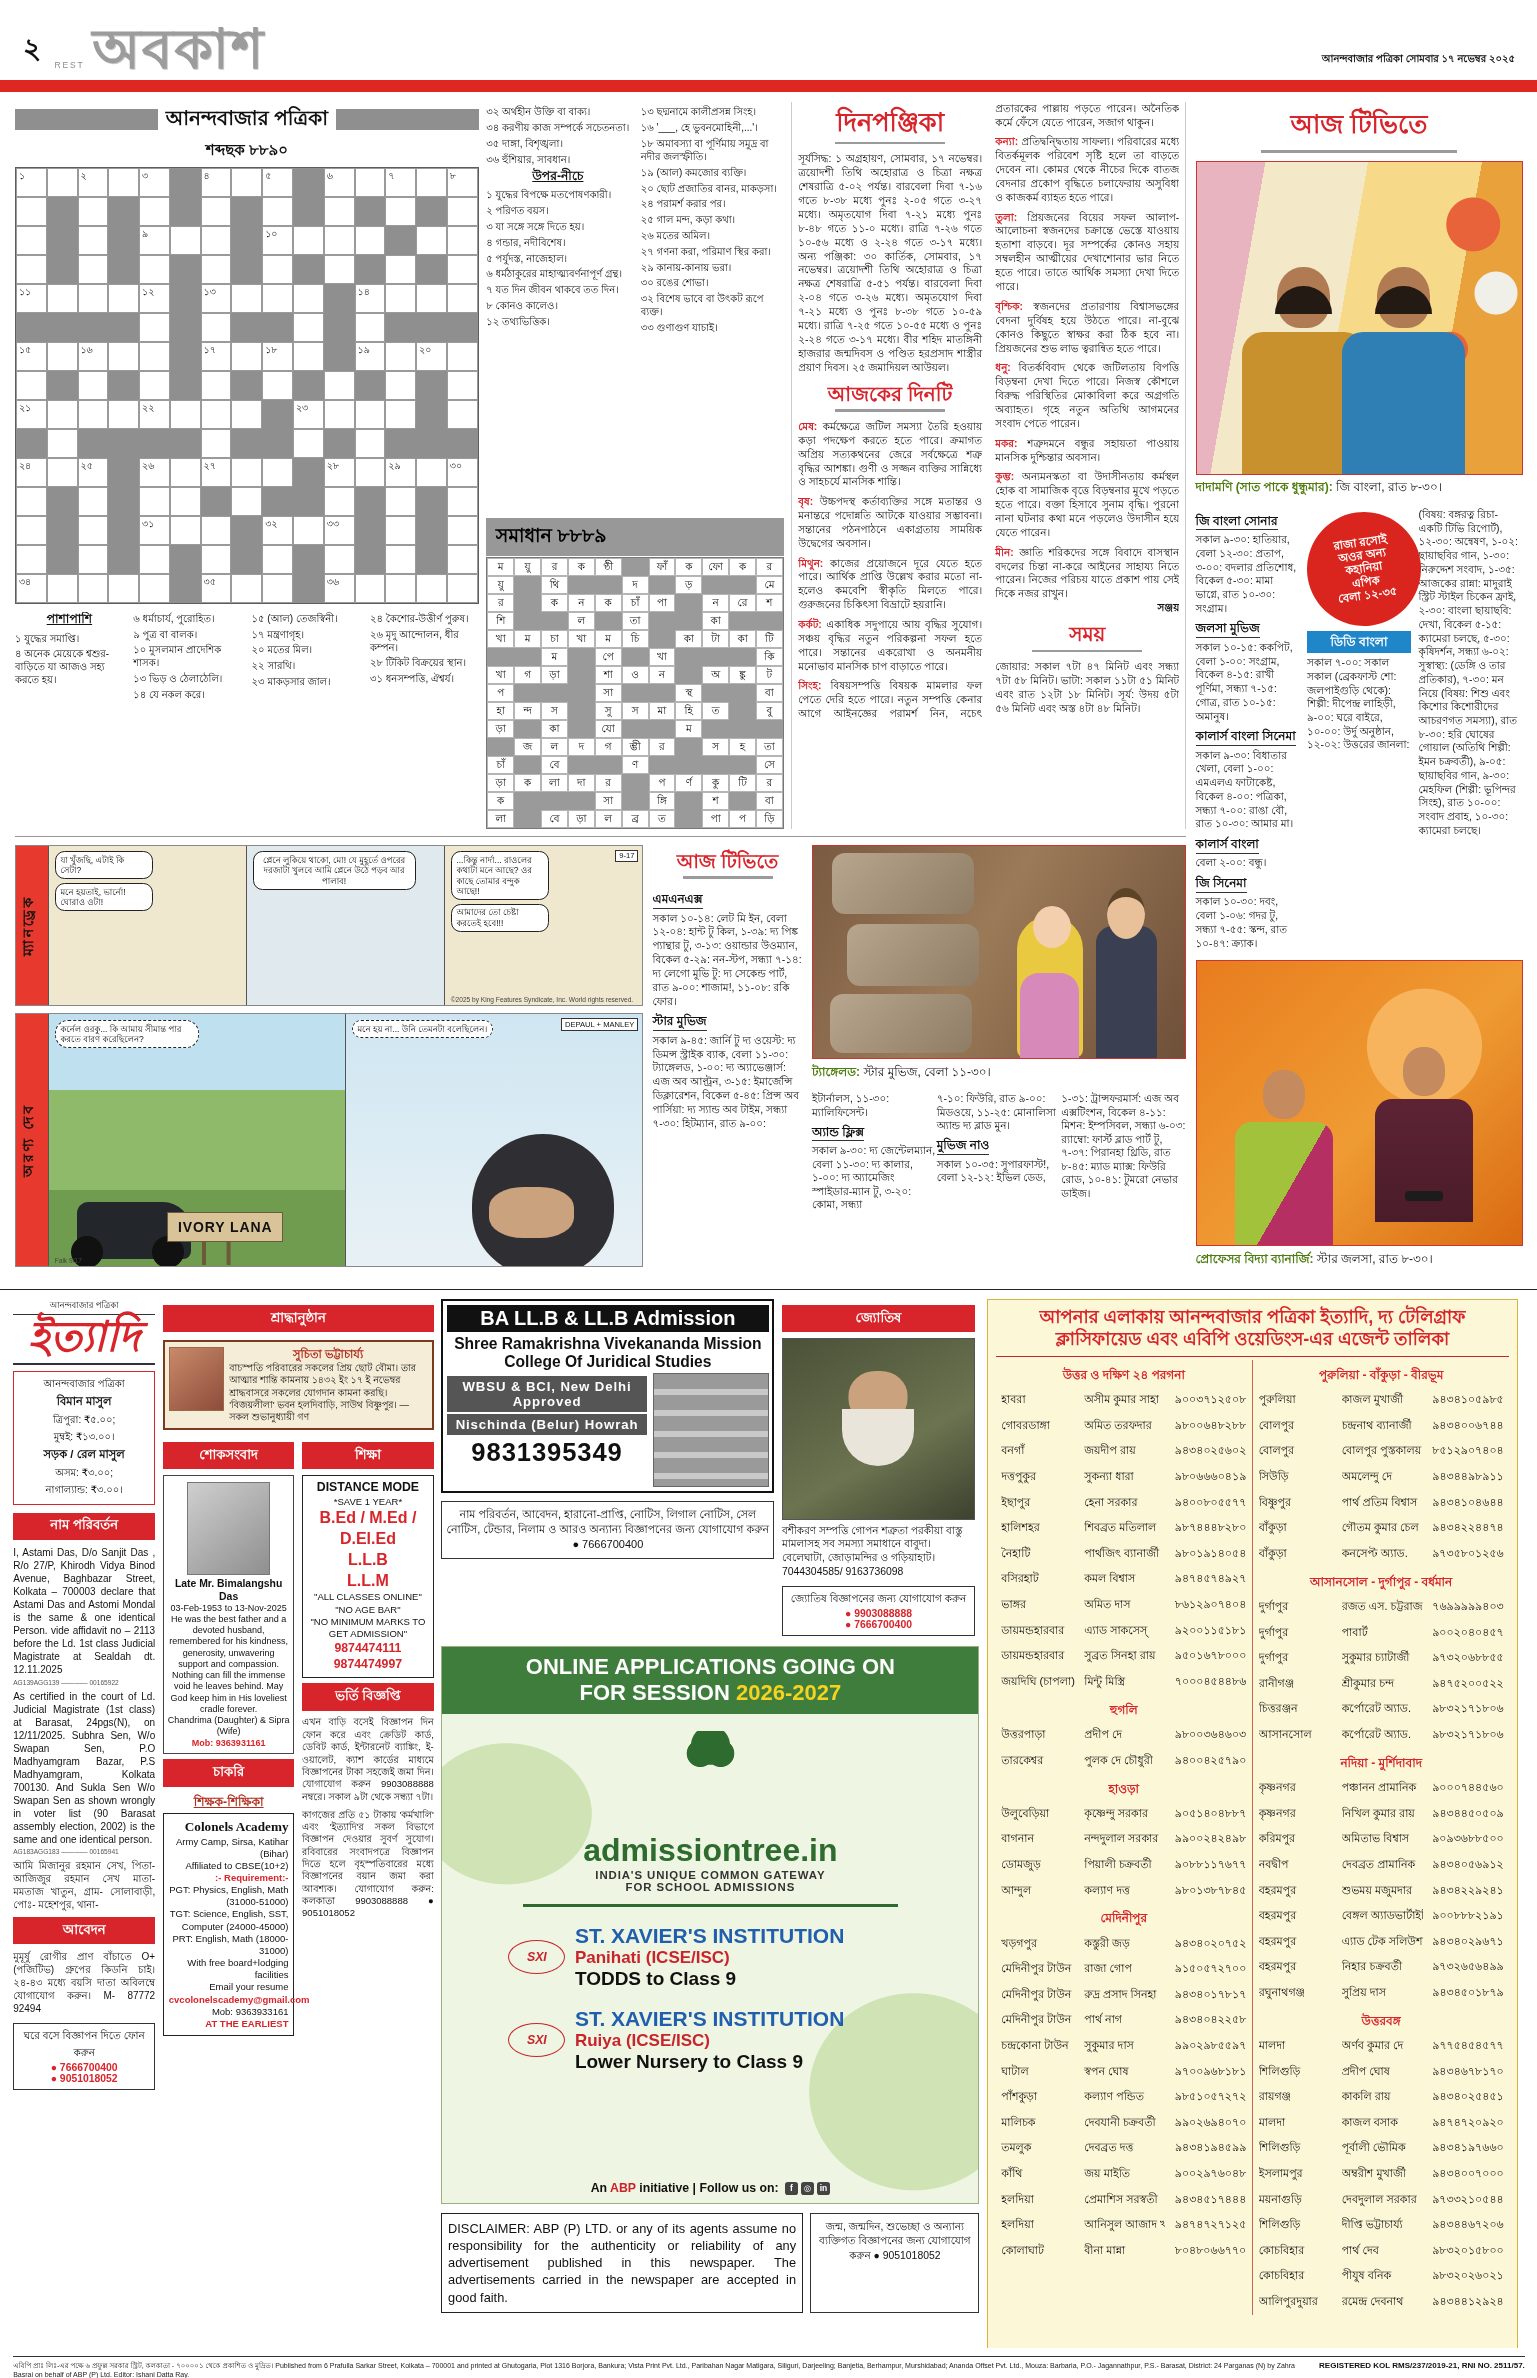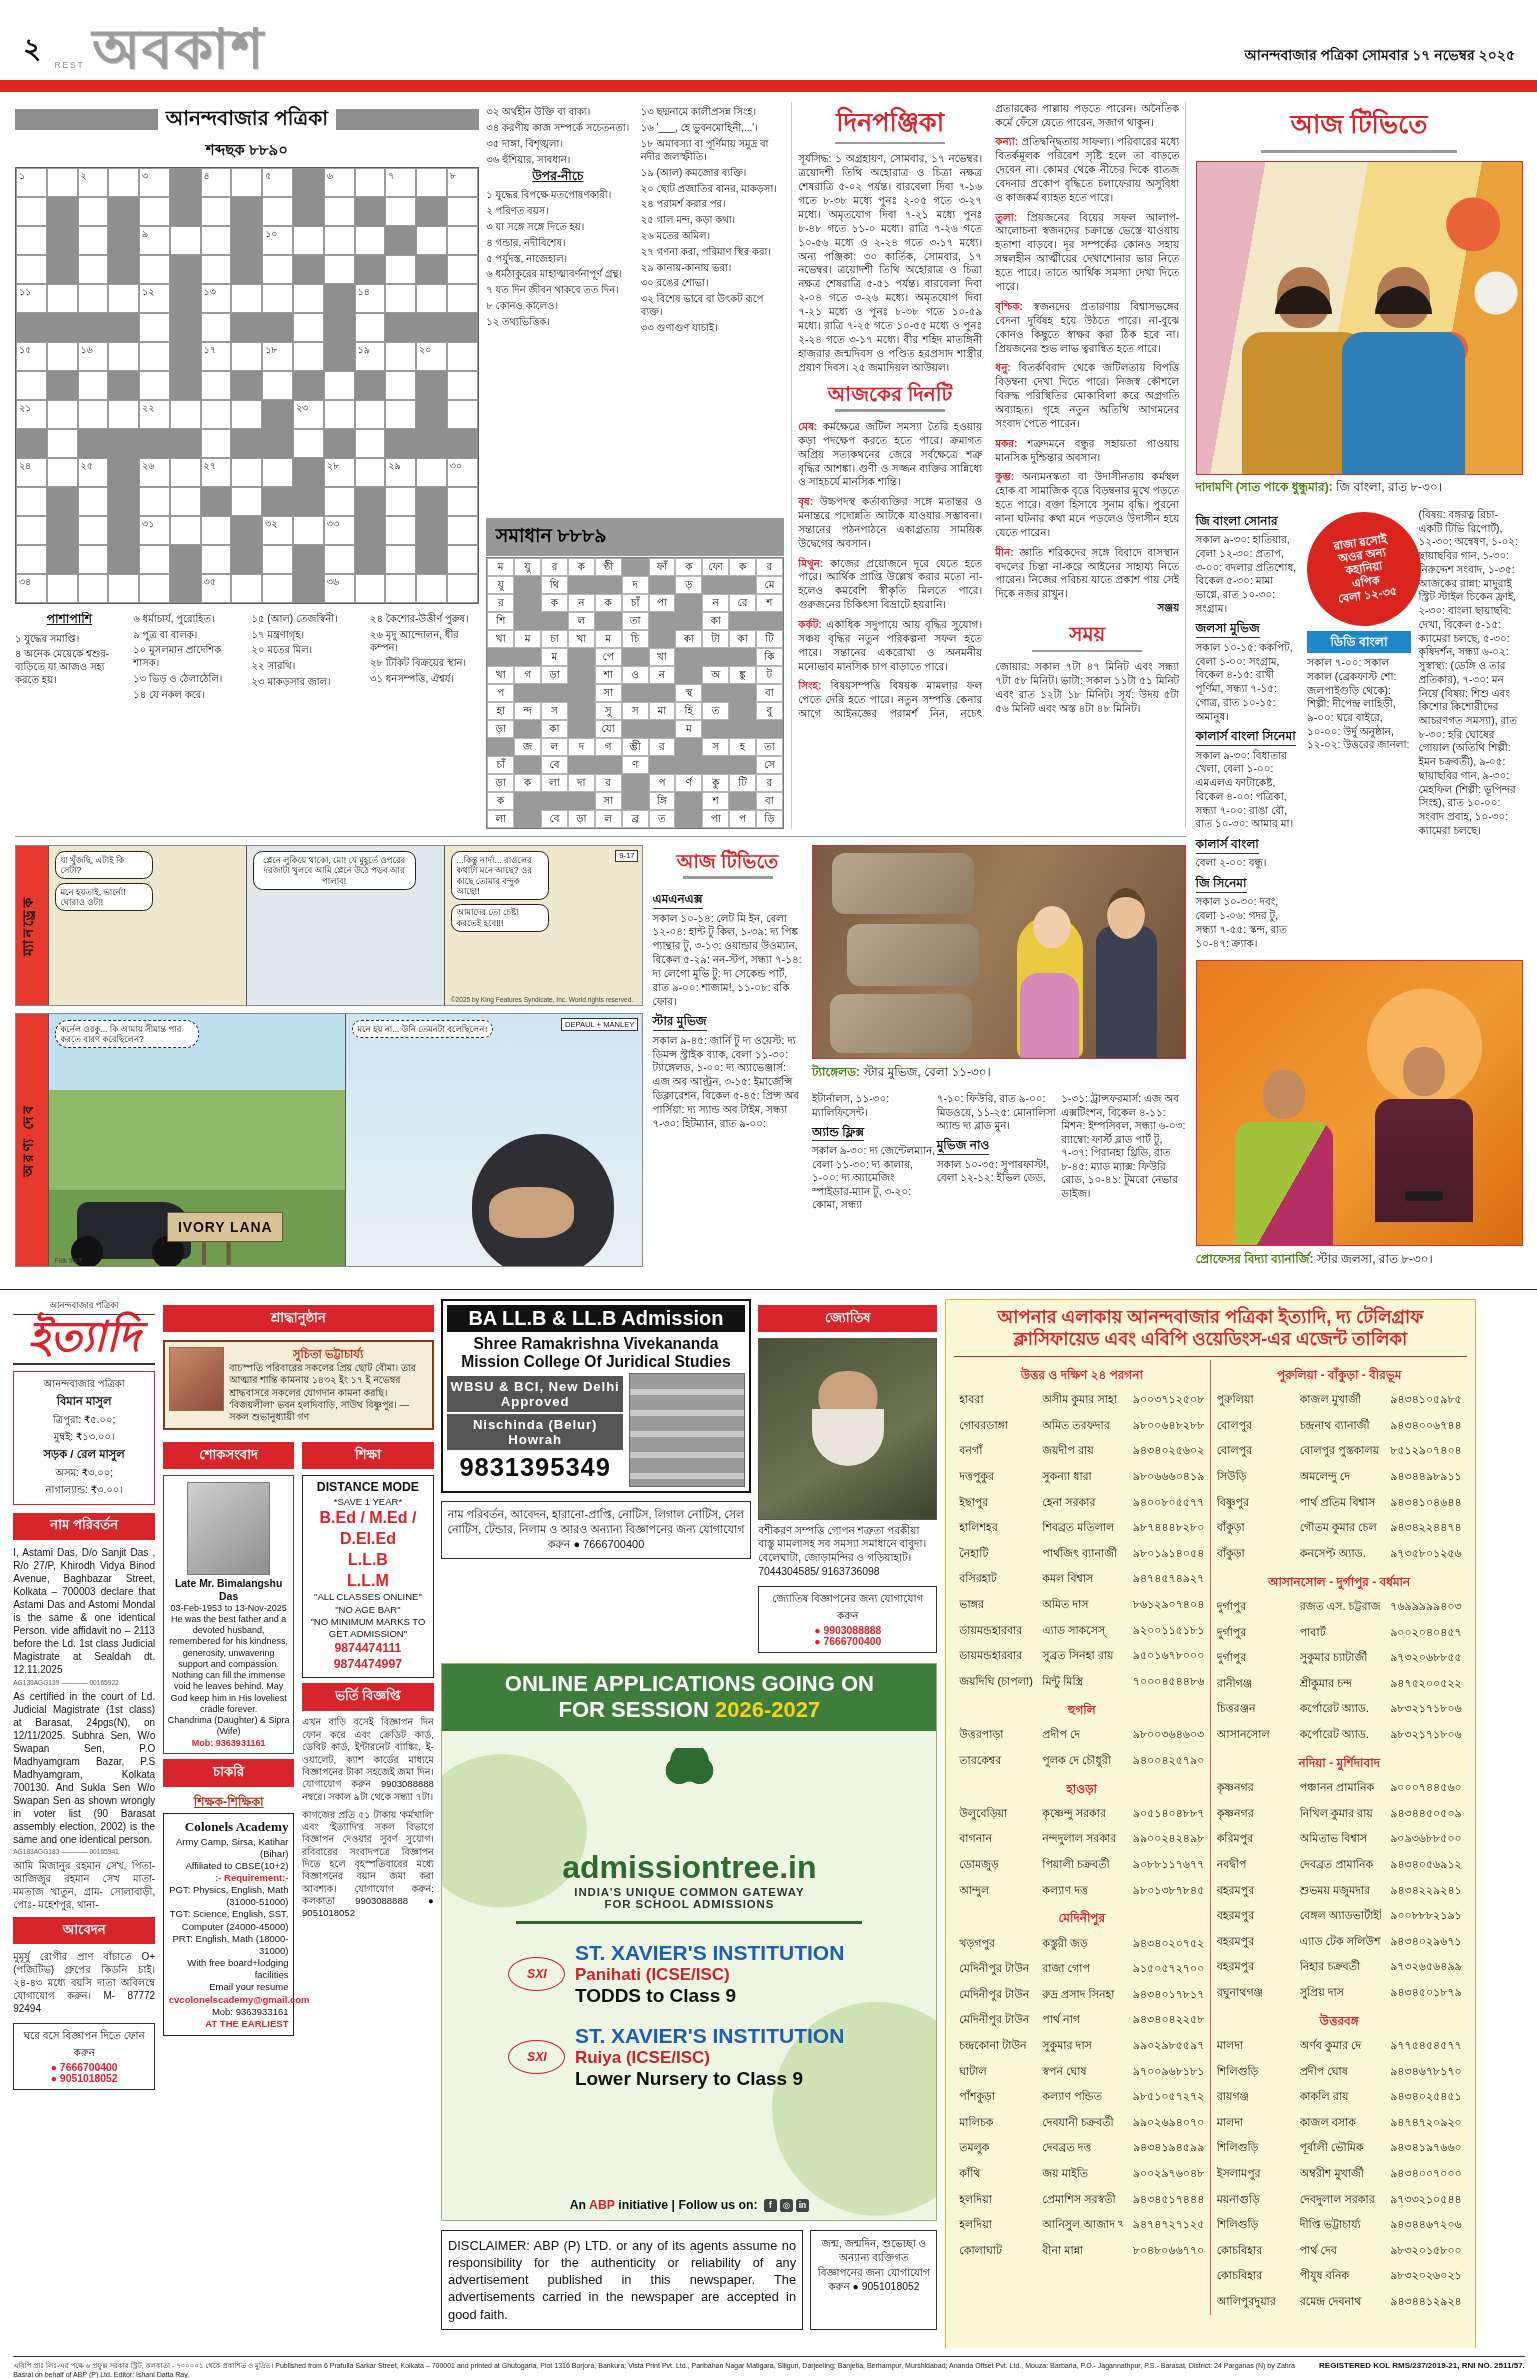--- a/index.html
+++ b/index.html
@@ -5,21 +5,21 @@
   html,body{margin:0;padding:0;background:#e8e8e8;}
   .page{width:1538px;height:2378px;background:#fff;position:relative;overflow:hidden;
         font-family:"Liberation Sans","DejaVu Sans",sans-serif;color:#111;margin:0 auto;}
   
   .hd{display:flex;align-items:flex-end;padding:24.6px 23px 0 23px;}
   .pgno{font-size:28px;font-weight:bold;margin-right:13.2px;}
   .mast{display:flex;align-items:flex-end;gap:7.6px;}
   .mast-bn{font-size:55px;font-weight:bold;color:#9c9c9c;line-height:.9;letter-spacing:1.9px;
            text-shadow:0.9px 0.9px 0 #c9c9c9;}
   .mast-sub{font-size:8.5px;color:#8b8b8b;letter-spacing:1.9px;margin-bottom:3.8px;}
-  .dateline{margin-left:auto;font-size:14px;font-weight:bold;margin-bottom:5.7px;}
+  .dateline{margin-left:auto;font-size:10px;font-weight:bold;margin-bottom:5.7px;}
   .redbar{height:12.3px;background:#df2722;margin:5.7px 0 9.5px 0;}
   
   .main{display:flex;gap:9.5px;padding:0 15px;}
   .leftband{width:1171px;}
   .tvcol{width:327px;}
   .topzone{display:flex;gap:7.6px;height:727px;overflow:hidden;}
   .xwcol{width:466px;}
   .cluecol{width:299px;}
   .almcol{width:383px;border-left:0.9px solid #ccc;border-right:0.9px solid #ccc;padding:0 5.7px;}
   
@@ -118,21 +118,21 @@
   .rapz .dress{position:absolute;right:106px;bottom:0;width:59px;height:85px;background:#d789b9;border-radius:19px 19px 0 0;}
   .rapz .face{position:absolute;right:114px;bottom:110px;width:38px;height:42px;background:#f3cfae;border-radius:50%;}
   .flynn{position:absolute;right:28px;bottom:0;width:61px;height:132px;background:#3a3f52;border-radius:17px 17px 0 0;}
   .flynn:after{content:"";position:absolute;top:-38px;left:11.4px;width:38px;height:42px;background:#e8c19a;border-radius:50%;border-top:9.5px solid #5d4426;}
   .t-lists{display:flex;gap:0;font-size:10.4px;line-height:1.3;margin-top:3.8px;}
   .t-lists .tcol{flex:1;min-width:0;}
   
   .bottomzone{display:flex;gap:7.6px;padding:0 13.2px;margin-top:9.5px;height:1049px;overflow:hidden;border-top:1.9px solid #222;padding-top:9.5px;}
   .colA{width:142px;}
   .colB{width:271px;}
-  .colCD{width:496px;}
+  .colCD{width:538px;}
   .colAG{width:531px;}
   .ity-top{font-size:8.5px;text-align:center;border-bottom:0.9px solid #333;padding-bottom:0.9px;}
   .ity-logo{color:#d8252b;font-size:42px;font-weight:bold;font-style:italic;text-align:center;line-height:1.05;
             border-bottom:2.8px double #333;padding-bottom:3.8px;margin-bottom:5.7px;}
   .masulbox{border:1.9px solid #d8252b;text-align:center;font-size:10px;padding:4.7px 2.8px;margin-bottom:7.6px;}
   .masulbox .t{font-weight:bold;font-size:11.4px;}
   .redhead{background:#d8252b;color:#fff;font-weight:bold;text-align:center;font-size:13.2px;padding:2.8px 1.9px;margin:5.7px 0;}
   .notice{font-size:10px;line-height:1.3;text-align:justify;margin-bottom:2.8px;}
   .refcode{font-size:6.6px;color:#555;margin-bottom:3.8px;}
   .phonebox{border:0.9px solid #333;text-align:center;font-size:10.4px;padding:4.7px 2.8px;margin-top:7.6px;}

